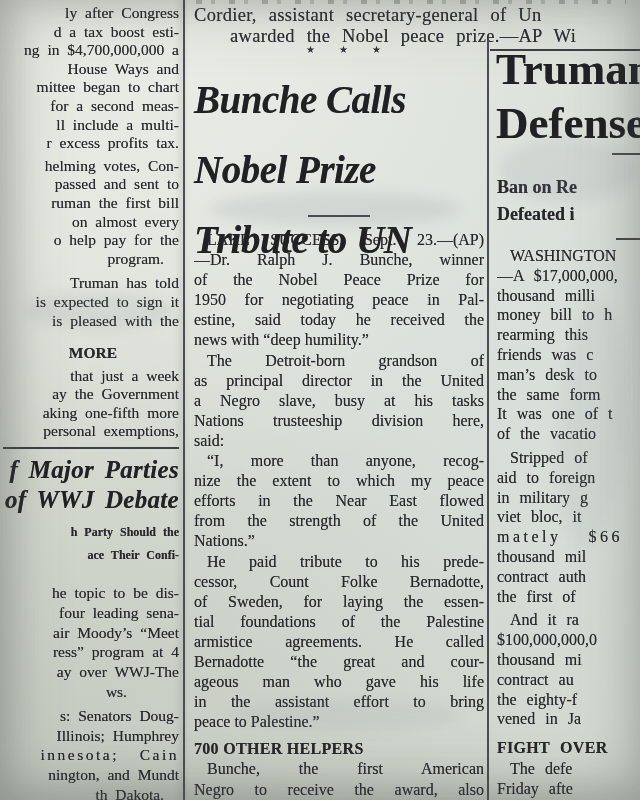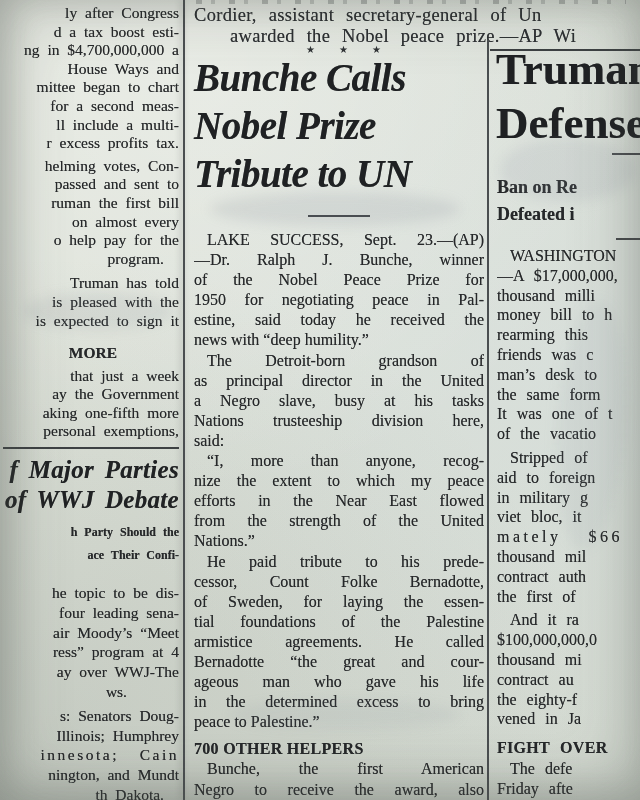--- a/index.html
+++ b/index.html
@@ -42,21 +42,21 @@
   .mr1{margin-right:15px;} .mr2{margin-right:62px;text-align:center;} .mr3{margin-right:52px;}
   .sp{letter-spacing:2.5px;} .sp2{letter-spacing:3.5px;}
   .body2{line-height:19.8px;}
   .hrule{width:176px;height:2px;background:#3d4143;margin:6px 0 6px;}
   .ithead{font-style:italic;font-weight:700;font-size:25px;line-height:30px;letter-spacing:.3px;color:#202224;}
   .deckl{font-weight:700;font-size:12px;line-height:23px;}
 
   
   #center-head{position:absolute;left:194px;top:54px;width:290px;}
   #center-head .hline{font-size:39px;line-height:48px;font-style:italic;font-weight:700;
-    letter-spacing:-.5px;color:#1f2123;white-space:pre;}
+    letter-spacing:-.5px;color:#1f2123;white-space:pre;margin-top:22px;}
   #headline-rule{position:absolute;left:308px;top:215px;width:62px;height:2px;background:#3f4345;}
   #center-body{position:absolute;left:194px;top:230px;width:290px;height:578px;overflow:hidden;
     font-size:16px;line-height:20.1px;}
   #center-body .line{text-align:justify;text-align-last:justify;}
   .ind{text-indent:13px;}
   .end{text-align-last:left !important;}
   .subc{font-weight:700;text-align-last:left !important;margin-top:7px;letter-spacing:.3px;}
 
   
   #right-head{position:absolute;left:496px;top:42px;width:144px;height:112px;overflow:hidden;}
@@ -103,22 +103,22 @@
       <div class="line">for a second meas-</div>
       <div class="line">ll include a multi-</div>
       <div class="line">r excess profits tax.</div>
       <div class="line gap4">helming votes, Con-</div>
       <div class="line">passed and sent to</div>
       <div class="line">ruman the first bill</div>
       <div class="line">on almost every</div>
       <div class="line">o help pay for the</div>
       <div class="line mr1">program.</div>
       <div class="line gap6">Truman has told</div>
+      <div class="line">is expected to sign it</div>
       <div class="line">is pleased with the</div>
-      <div class="line">is expected to sign it</div>
       <div class="line bold gap14 mr2">MORE</div>
       <div class="line gap4">that just a week</div>
       <div class="line">ay the Government</div>
       <div class="line">aking one-fifth more</div>
       <div class="line">personal exemptions,</div>
       <div class="line hrule"></div>
       <div class="line ithead">f Major Parties</div>
       <div class="line ithead">of WWJ Debate</div>
       <div class="line deckl gap6">h Party Should the</div>
       <div class="line deckl">ace Their Confi-</div>
@@ -158,21 +158,21 @@
       <div class="line">efforts in the Near East flowed</div>
       <div class="line">from the strength of the United</div>
       <div class="line end">Nations.”</div>
       <div class="line ind">He paid tribute to his prede-</div>
       <div class="line">cessor, Count Folke Bernadotte,</div>
       <div class="line">of Sweden, for laying the essen-</div>
       <div class="line">tial foundations of the Palestine</div>
       <div class="line">armistice agreements.  He called</div>
       <div class="line">Bernadotte “the great and cour-</div>
       <div class="line">ageous man who gave his life</div>
-      <div class="line">in the determined excess to bring</div>
+      <div class="line">in the assistant effort to bring</div>
       <div class="line end">peace to Palestine.”</div>
       <div class="line subc">700 OTHER HELPERS</div>
       <div class="line ind">Bunche, the first American</div>
       <div class="line">Negro to receive the award, also</div>
       <div class="line end">aised the support of Trygve L</div>
     </div>
 
   <div id="right-head" class="txt">
       <div class="hline">Truman</div>
       <div class="hline">Defense</div>

